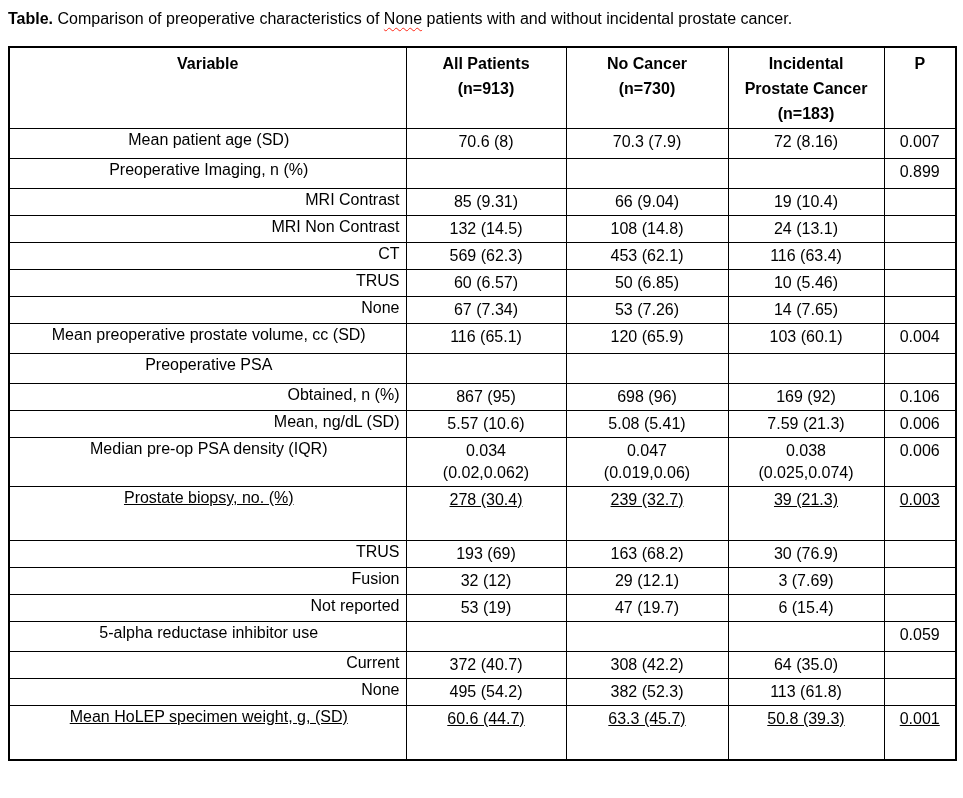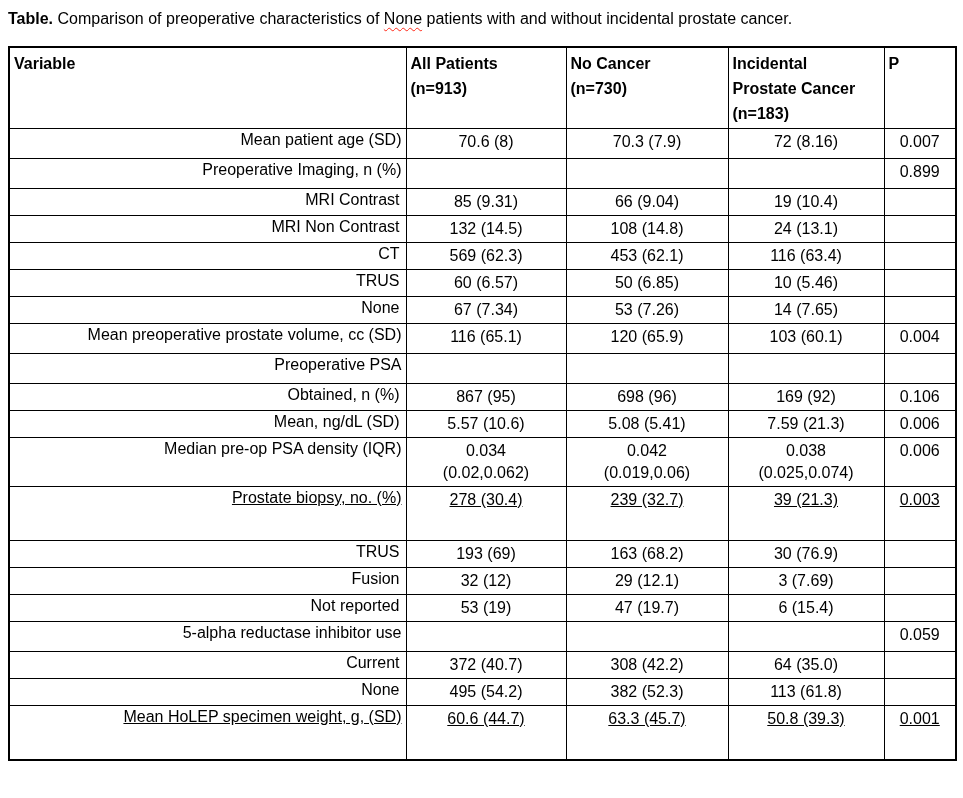--- a/index.html
+++ b/index.html
@@ -44,30 +44,30 @@
   .data-table th, .data-table td {
     border: 1px solid #000000;
     vertical-align: top;
     padding: 2px 4px;
     box-sizing: border-box;
     overflow: hidden;
   }
   .data-table thead th {
     height: 78px;
     font-weight: bold;
-    text-align: left;
+    text-align: center;
     white-space: pre-line;
     line-height: 25px;
     padding-top: 3px;
   }
   .data-table tbody tr { height: 27px; }
   .data-table tbody tr.row-lg { height: 30px; }
   .data-table tbody tr.tall { height: 54px; text-decoration: underline; }
   td.var {
-    text-align: right;
+    text-align: center;
     padding-left: 6px;
   }
   td.var.indent {
     text-align: right;
     padding-right: 6px;
     margin-left: 20px;
   }
   td.val {
     text-align: center;
     white-space: pre-line;
@@ -177,21 +177,21 @@
           <td class="var indent">Mean, ng/dL (SD)</td>
           <td class="val">5.57 (10.6)</td>
           <td class="val">5.08 (5.41)</td>
           <td class="val">7.59 (21.3)</td>
           <td class="val">0.006</td>
         </tr>
         <tr class="row-lg">
           <td class="var">Median pre-op PSA density (IQR)</td>
           <td class="val">0.034
 (0.02,0.062)</td>
-          <td class="val">0.042
+          <td class="val">0.047
 (0.019,0.06)</td>
           <td class="val">0.038
 (0.025,0.074)</td>
           <td class="val">0.006</td>
         </tr>
         <tr class="tall row-lg">
           <td class="var">Prostate biopsy, no. (%)</td>
           <td class="val">278 (30.4)</td>
           <td class="val">239 (32.7)</td>
           <td class="val">39 (21.3)</td>

